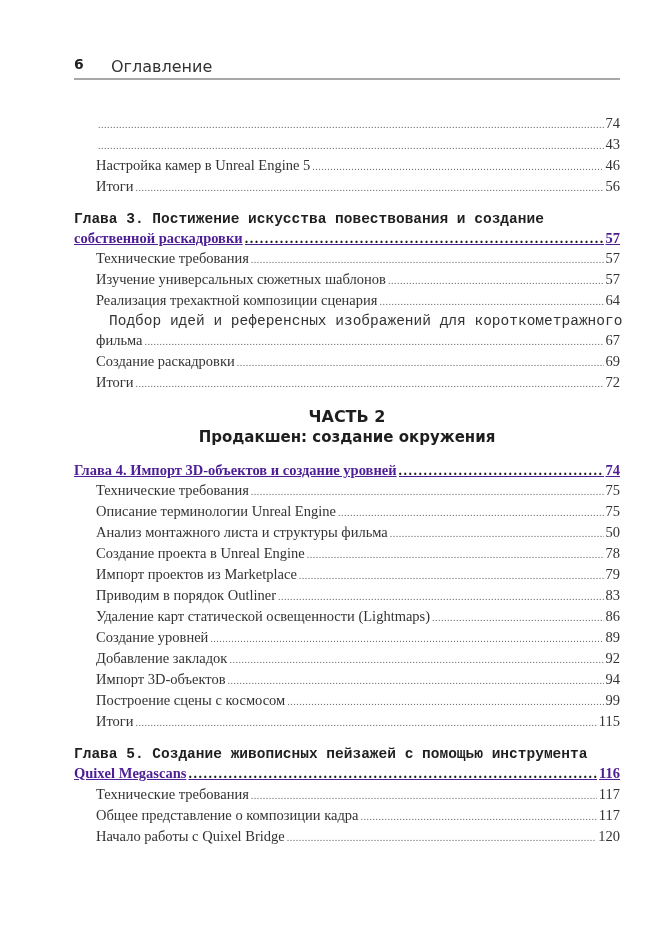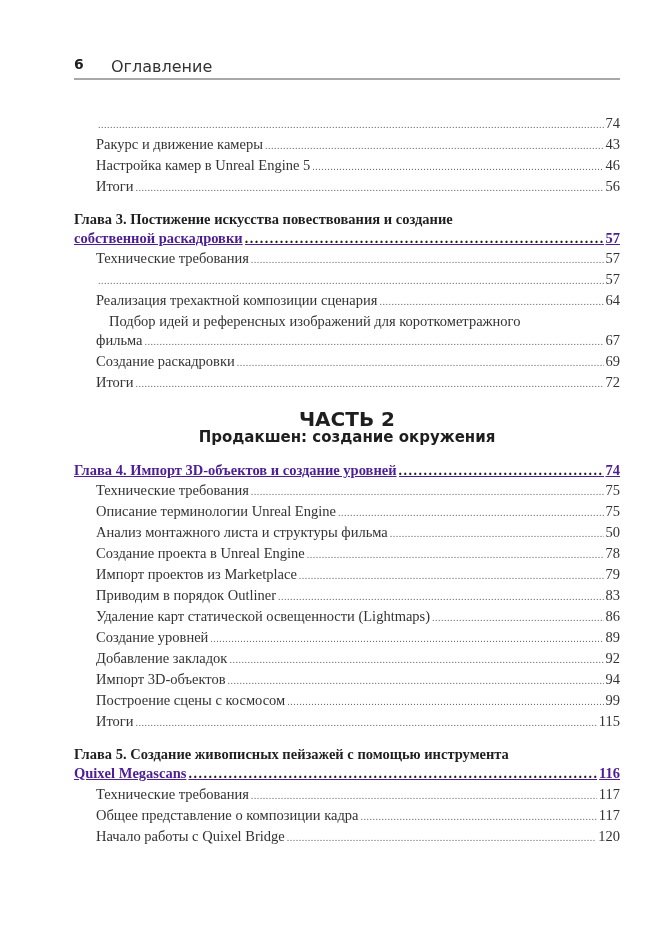--- a/index.html
+++ b/index.html
@@ -9,41 +9,40 @@
   .running-head { position: absolute; left: 37px; top: 5px; font-family: "DejaVu Sans", sans-serif; font-size: 16px; color: #333; }
   .toc { position: absolute; left: 74px; top: 0; width: 546px; font-family: "Liberation Serif", serif; font-size: 14.5px; }
   .row { position: absolute; left: 0; width: 546px; display: flex; align-items: baseline; white-space: nowrap; }
   .row.sub { left: 22px; width: 524px; color: #333; }
   .row.chap { font-weight: bold; color: #4c1d95; text-decoration: underline; }
   .row .t { flex: 0 0 auto; }
   .row .dots { flex: 1 1 auto; overflow: hidden; margin: 0 2px; color: #666; letter-spacing: 0.5px; font-size: 10px; }
   .row.chap .dots { font-size: 14px; letter-spacing: 1.5px; color: #222; }
   .row .dots::before { content: "......................................................................................................................................................................................................................................................"; }
   .row .p { flex: 0 0 auto; }
-  .line1 { position: absolute; left: 0; white-space: nowrap; font-family: Liberation Serif, serif; font-size: 14.5px; }
+  .line1 { position: absolute; left: 0; white-space: nowrap; font-family: Liberation Mono, monospace; font-size: 14.5px; }
   .line1.chap { font-weight: bold; color: #1f1f1f; }
   .line1.sub { left: 22px; color: #333; margin-left: 13px; }
   .part { position: absolute; left: 74px; width: 546px; text-align: center; font-family: "DejaVu Sans", sans-serif; font-weight: bold; color: #1e1e1e; }
 </style>
 </head>
 <body>
 
 <div class="header">
   <span class="page-num">6</span>
   <span class="running-head">Оглавление</span>
 </div>
 
 <div class="toc">
 
   <div class="row sub" style="top:115px">
       <span class="dots"></span>
       <span class="p">74</span>
     </div>
   <div class="row sub" style="top:136px">
-      <span class="t">Ракурс и движение камеры</span>
       <span class="dots"></span>
       <span class="p">43</span>
     </div>
   <div class="row sub" style="top:157px">
       <span class="t">Настройка камер в Unreal Engine 5</span>
       <span class="dots"></span>
       <span class="p">46</span>
     </div>
   <div class="row sub" style="top:178px">
       <span class="t">Итоги</span>
@@ -56,20 +55,21 @@
       <span class="t">собственной раскадровки</span>
       <span class="dots"></span>
       <span class="p">57</span>
     </div>
   <div class="row sub" style="top:250px">
       <span class="t">Технические требования</span>
       <span class="dots"></span>
       <span class="p">57</span>
     </div>
   <div class="row sub" style="top:271px">
+      <span class="t">Изучение универсальных сюжетных шаблонов</span>
       <span class="dots"></span>
       <span class="p">57</span>
     </div>
   <div class="row sub" style="top:292px">
       <span class="t">Реализация трехактной композиции сценария</span>
       <span class="dots"></span>
       <span class="p">64</span>
     </div>
   <div class="line1 sub" style="top:313px">Подбор идей и референсных изображений для короткометражного</div>
   <div class="row sub" style="top:332px">
@@ -170,14 +170,14 @@
       <span class="dots"></span>
       <span class="p">117</span>
     </div>
   <div class="row sub" style="top:828px">
       <span class="t">Начало работы с Quixel Bridge</span>
       <span class="dots"></span>
       <span class="p">120</span>
     </div>
 </div>
 
-<div class="part" style="top:407px; font-size:20px;">ЧАСТЬ 2</div>
+<div class="part" style="top:407px; font-size:16px;">ЧАСТЬ 2</div>
 <div class="part" style="top:428px; font-size:15px;">Продакшен: создание окружения</div>
 
 </body></html>

